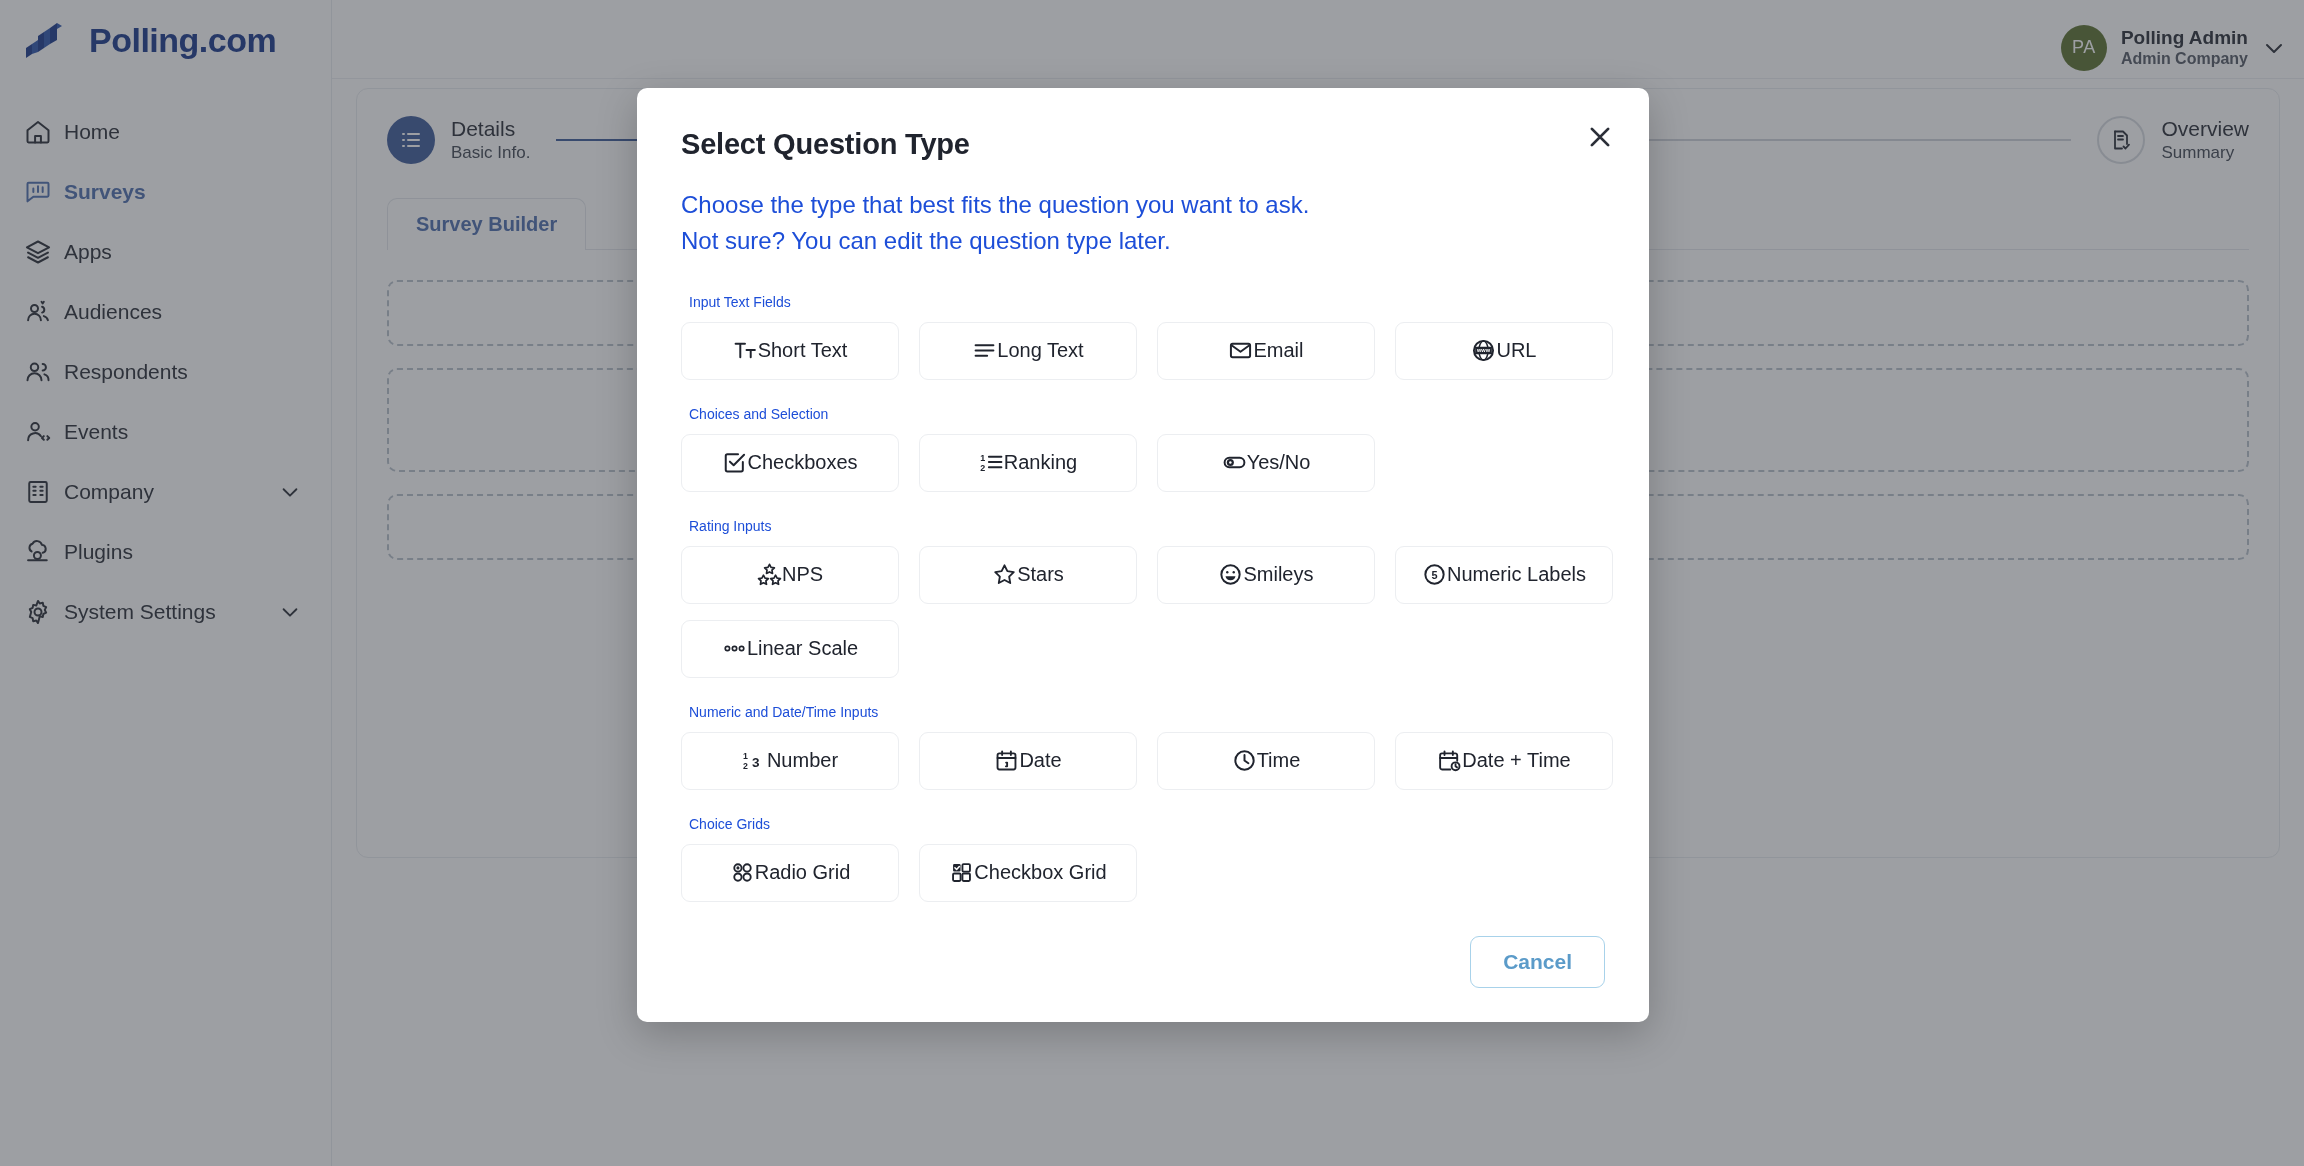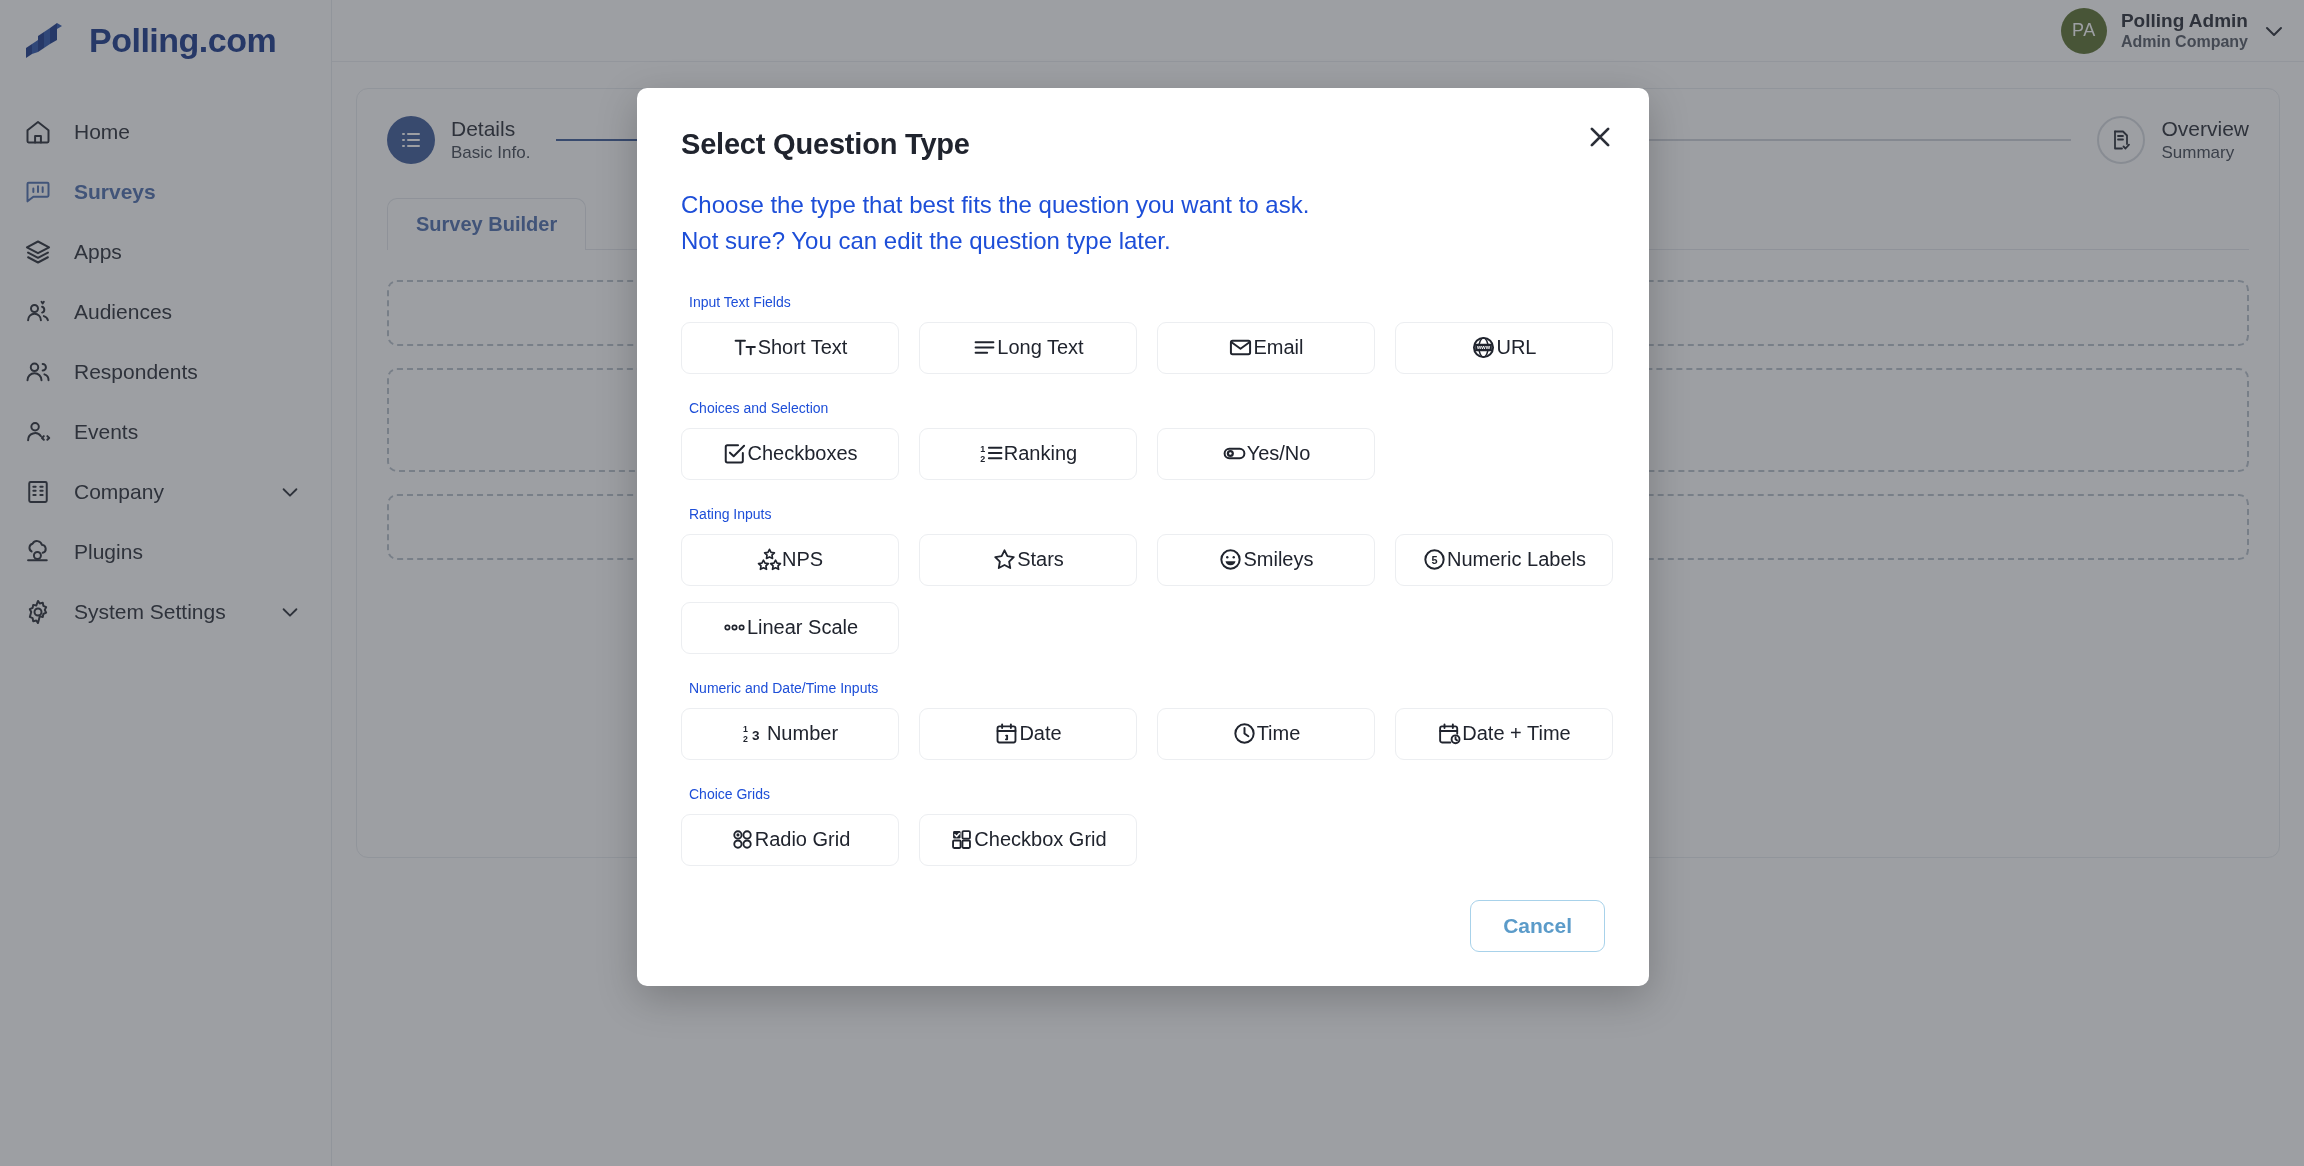--- a/index.html
+++ b/index.html
@@ -25,32 +25,32 @@
     padding: 18px 0 0 24px; height: 62px;
   }
   .brand-logo { width: 40px; height: 36px; flex: none; }
   .brand-text {
     font-size: 34px; font-weight: bold; letter-spacing: -0.5px;
     color: #1b3a8c; line-height: 1;
   }
   .nav { margin-top: 40px; }
   .nav-item {
     display: flex; align-items: center;
-    height: 60px; padding-left: 24px; gap: 22px;
+    height: 60px; padding-left: 24px; gap: 12px;
     color: #2b2f38; font-size: 21px;
     cursor: pointer; position: relative;
   }
   .nav-item .ico { width: 28px; height: 28px; flex: none; display:block; }
   .nav-item.active { color: #4f6fae; font-weight: bold; }
   .nav-item.active .ico { color: #4f6fae; }
   .nav-label { flex: 1; }
   .chev { width: 22px; height: 22px; margin-right: 30px; flex: none; }
 
   .topbar {
-    position: absolute; left: 332px; right: 0; top: 0; height: 62px;
+    position: absolute; left: 332px; right: 0; top: 17px; height: 62px;
     background: #fff; border-bottom: 1px solid #eceef1;
     display: flex; align-items: center; justify-content: flex-end;
     padding-right: 18px; gap: 14px;
   }
   .avatar {
     width: 46px; height: 46px; border-radius: 50%;
     background: #5d7231; color: #fff;
     display: flex; align-items: center; justify-content: center;
     font-size: 18px; letter-spacing: .5px;
   }
@@ -122,21 +122,21 @@
     width: 30px; height: 30px; color: #2b2f38; cursor: pointer;
   }
   .modal-desc { font-size: 24px; color: #1d4ed8; line-height: 1.52; margin-bottom: 34px; }
   .group-label {
     font-size: 14px; color: #1d4ed8; margin: 0 0 12px 8px;
   }
   .group { margin-bottom: 26px; }
   .opt-row { display: flex; gap: 20px; margin-bottom: 16px; }
   .opt-row:last-child { margin-bottom: 0; }
   .opt {
-    flex: 0 0 218px; height: 52px;
+    flex: 0 0 218px; height: 58px;
     border: 1px solid #eceef1; border-radius: 9px;
     background: #fff; color: #20242e;
     display: flex; align-items: center; justify-content: center; gap: 0;
     font-size: 20px; cursor: pointer;
   }
   .opt svg { width: 25px; height: 25px; flex: none; }
   .opt .lbl { white-space: nowrap; }
   .modal-footer { display: flex; justify-content: flex-end; margin-top: 34px; }
   .btn-cancel {
     border: 1px solid #a8d2ea; border-radius: 9px;

